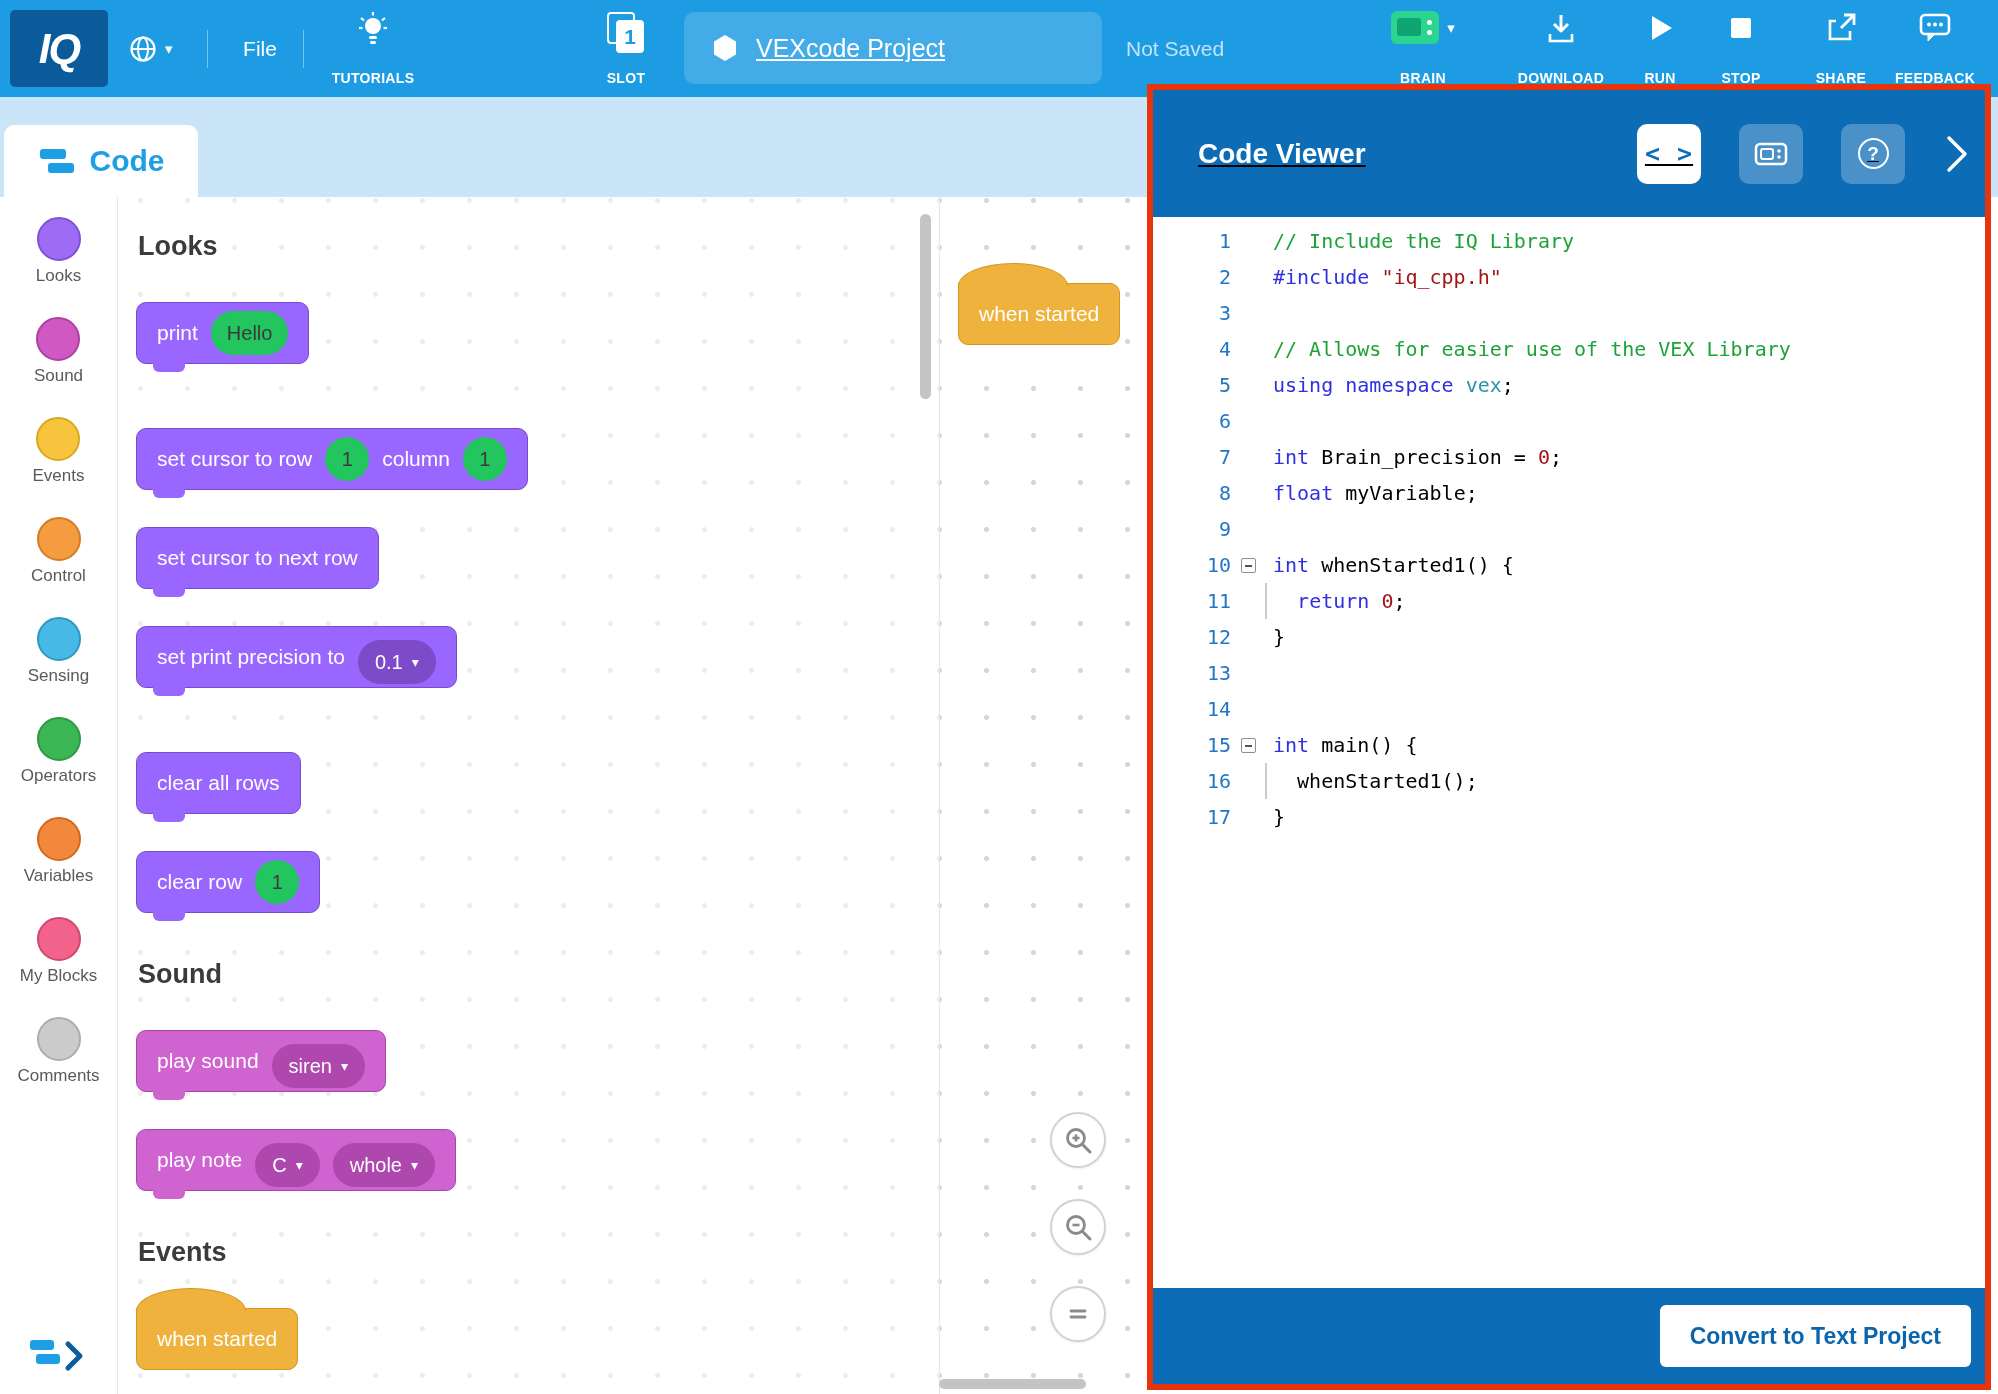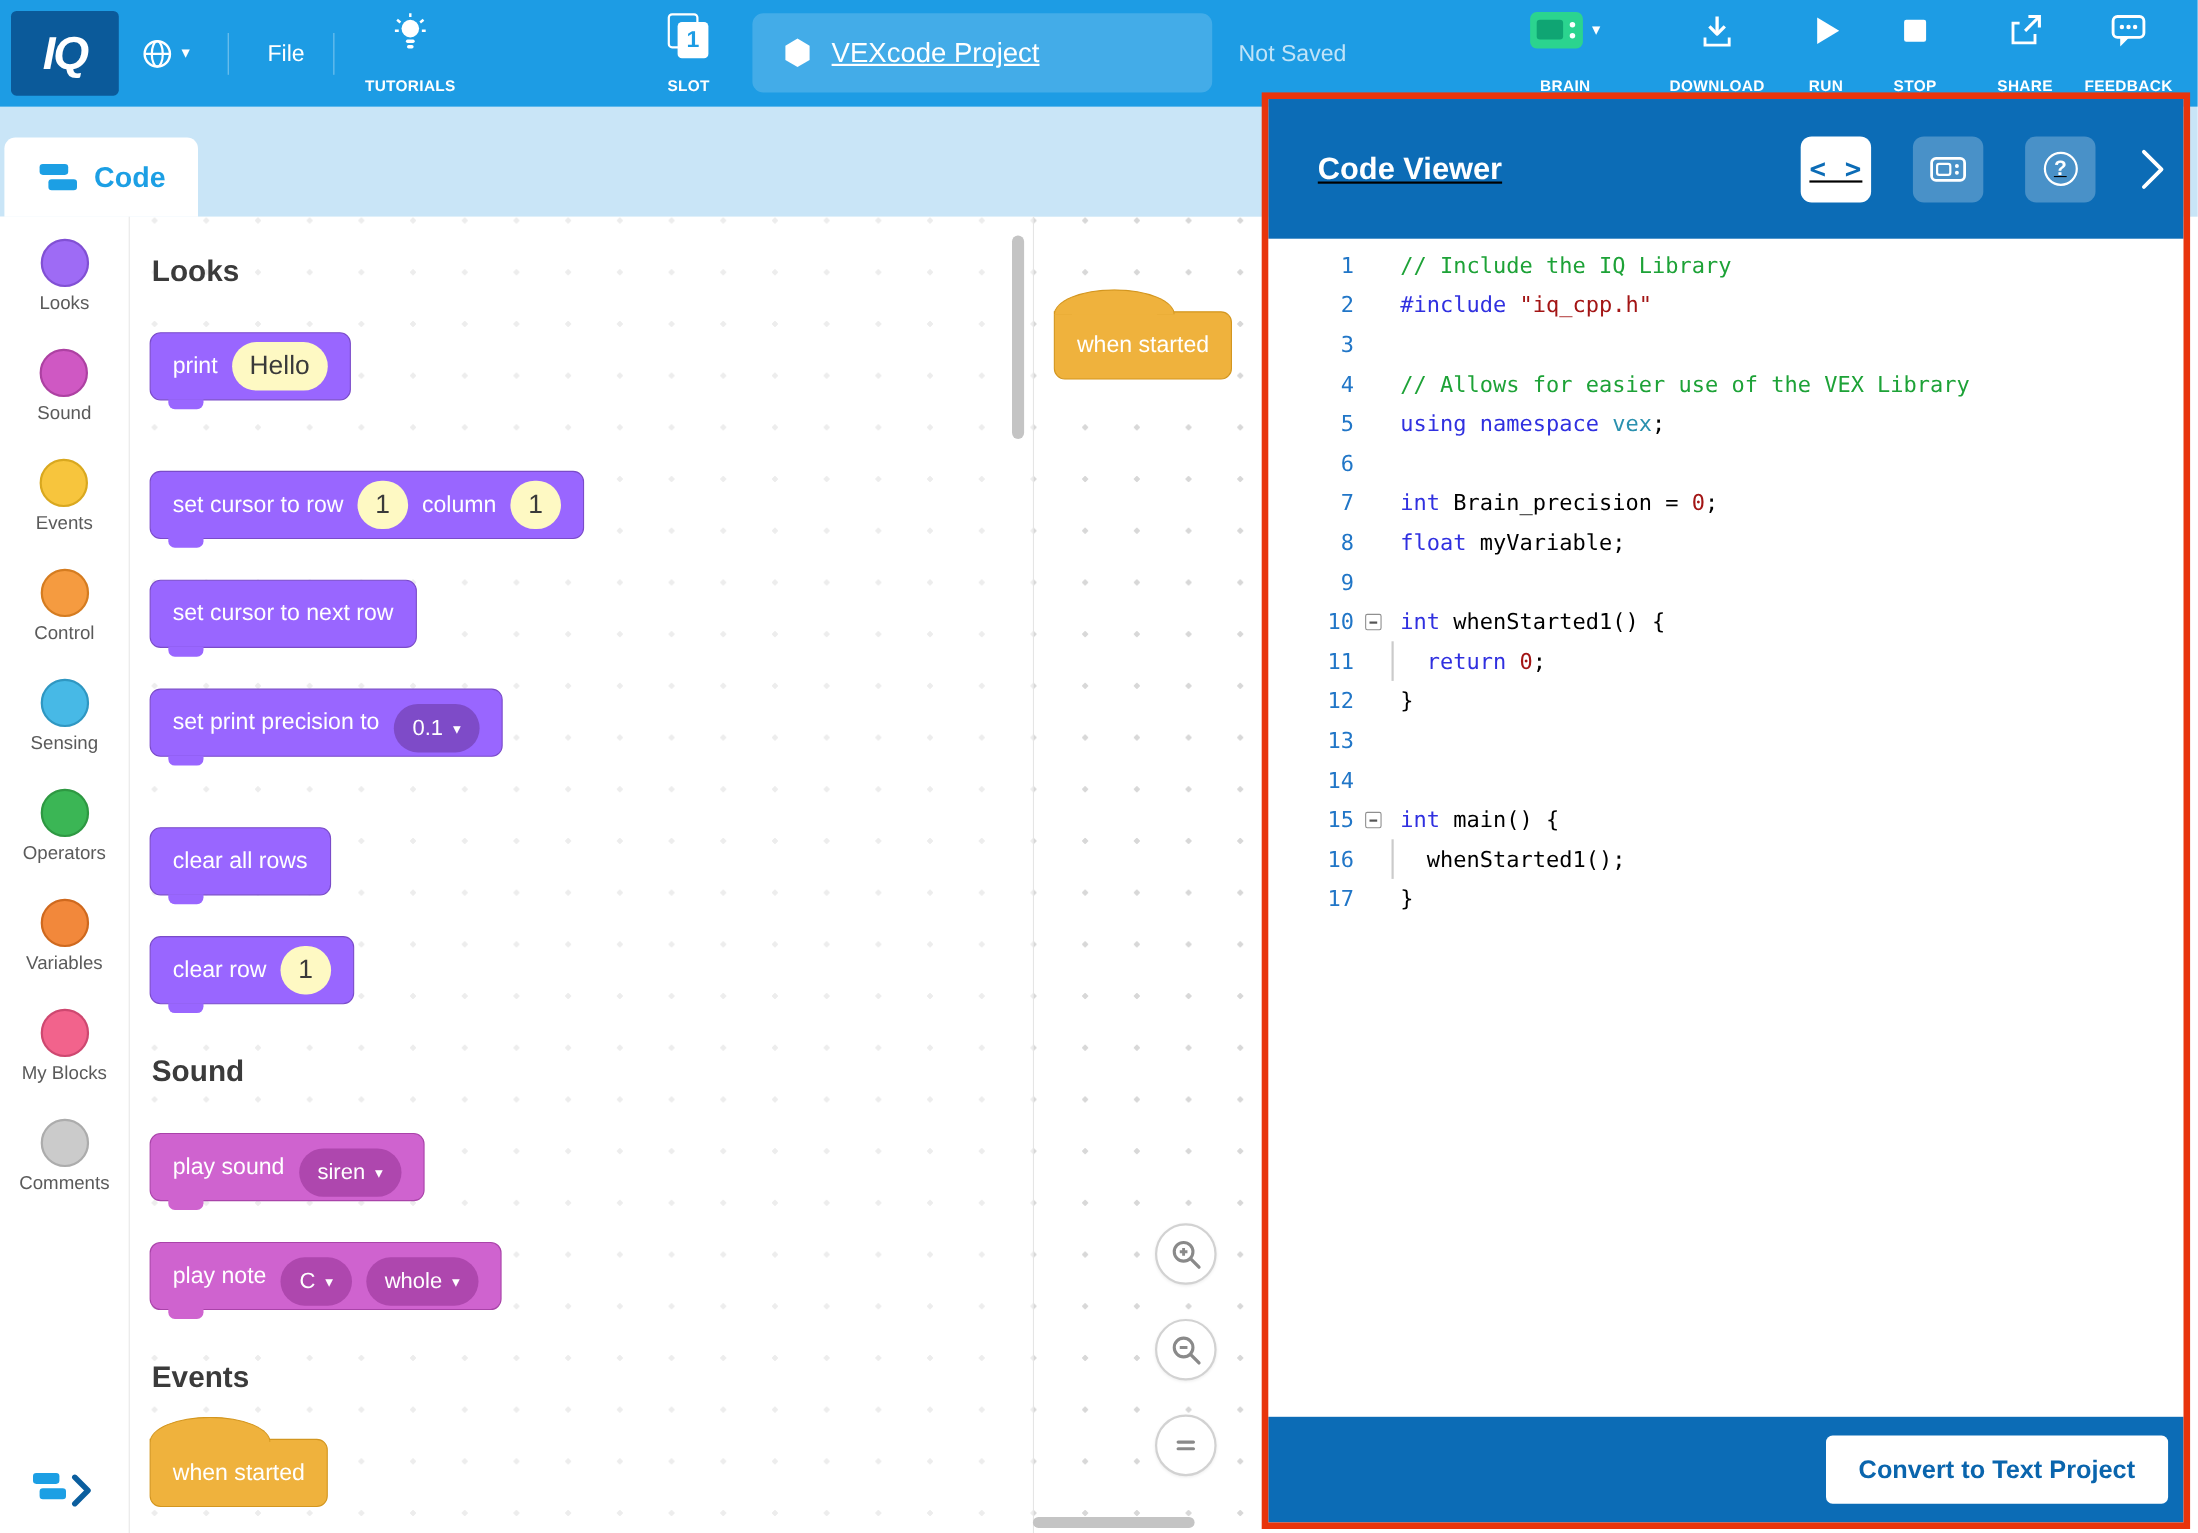--- a/index.html
+++ b/index.html
@@ -41,23 +41,23 @@
   .brain-chip { position:relative; width:48px; height:33px; background:var(--brain-green,#2BD48F); border-radius:6px; }
   .brain-chip .screen { position:absolute; left:6px; top:7px; width:24px; height:18px; background:#0FA573; border-radius:3px; }
   .brain-chip .dot { position:absolute; right:7px; width:5px; height:5px; border-radius:50%; background:#fff; }
   .brain-chip .dot.t { top:9px; } .brain-chip .dot.b { top:19px; }
 
   
   .canvas { position:absolute; left:0; top:97px; right:0; bottom:0; background:#fff;
             background-image:radial-gradient(circle, #d8d8d8 2.3px, transparent 2.5px);
             background-size:47px 47px; background-position:23px 33px; }
   .band { position:absolute; left:0; top:0; right:0; height:100px; background:var(--band-blue,#C9E5F7); }
-  .code-tab { position:absolute; left:4px; bottom:0; width:176px; height:72px; background:#fff;
+  .code-tab { position:absolute; left:4px; bottom:0; width:194px; height:72px; background:#fff;
               border-radius:10px 10px 0 0; display:flex; align-items:center; justify-content:center; gap:12px;
-              color:var(--accent-blue,#1C9FE4); font-size:26px; font-weight:600; cursor:pointer; }
+              color:var(--accent-blue,#1C9FE4); font-size:30px; font-weight:600; cursor:pointer; }
 
   .sidebar { position:absolute; left:0; top:100px; bottom:0; width:118px; background:#fff;
              border-right:1px solid #e8e8e8; z-index:2; }
   #category-list { display:flex; flex-direction:column; align-items:center; padding-top:20px; }
   .cat-item { display:flex; flex-direction:column; align-items:center; gap:5px; margin-bottom:31px; cursor:pointer; }
   .cat-circle { width:44px; height:44px; border-radius:50%; border:2px solid; }
   .cat-label { font-size:17px; color:#5a5a5a; white-space:nowrap; }
   .sidebar-toggle { position:absolute; left:50%; transform:translateX(-50%); bottom:16px; cursor:pointer; }
 
   .flyout { position:absolute; left:118px; top:100px; bottom:0; width:822px;
@@ -67,21 +67,21 @@
   .section-title:first-child { margin-top:34px; }
   .block { position:relative; display:flex; width:fit-content; align-items:center; gap:13px; height:62px;
            padding:0 20px; border-radius:10px; border:1.5px solid; color:#fff; font-size:21px;
            font-weight:500; margin-bottom:37px; cursor:grab; white-space:nowrap; }
   .block.group-end { margin-bottom:64px; }
   .notch { position:absolute; left:16px; bottom:-9px; width:32px; height:9px; border-radius:0 0 6px 6px; }
   .block.hat { border-top-left-radius:0; }
   .dome { position:absolute; left:-1.5px; top:-21px; width:110px; height:23px;
           border:1.5px solid; border-bottom:none; border-radius:55px 55px 0 0 / 23px 23px 0 0; }
   .pill { display:inline-flex; align-items:center; justify-content:center; min-width:44px; height:44px;
-          padding:0 16px; background:#fef9c3; border-radius:22px; color:#3a3a3a; font-size:24px; }
+          padding:0 16px; background:#22c55e; border-radius:22px; color:#3a3a3a; font-size:20px; }
   .dropdown { display:inline-flex; align-items:center; gap:9px; height:44px; padding:0 17px;
               border-radius:22px; color:#fff; font-size:20px; cursor:pointer;margin-top:10px; }
   .dd-caret { font-size:14px; }
 
   .ws-hat { position:absolute; left:958px; top:186px; margin:0; z-index:1; }
 
   .zoom-controls { position:absolute; left:1050px; top:1015px; display:flex; flex-direction:column; gap:31px; }
   .zoom-btn { width:56px; height:56px; border-radius:50%; background:#fff; border:2px solid #d2d2d2;
               display:flex; align-items:center; justify-content:center; cursor:pointer;
               box-shadow:0 1px 3px rgba(0,0,0,.08); }

